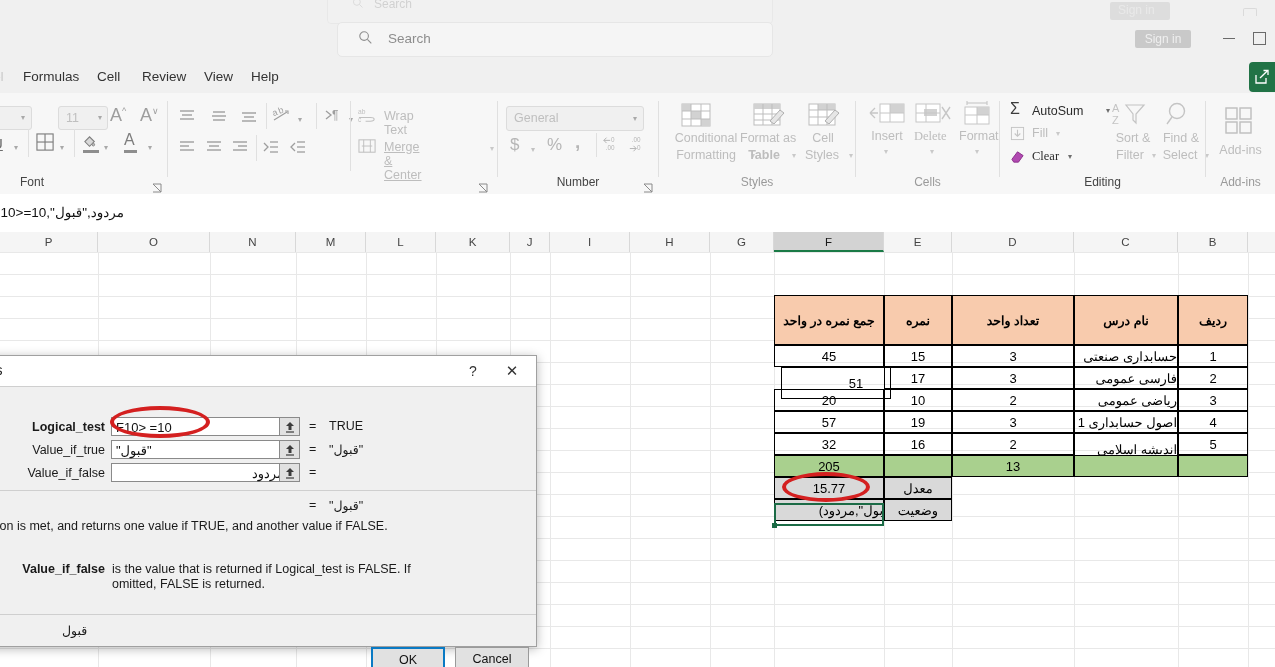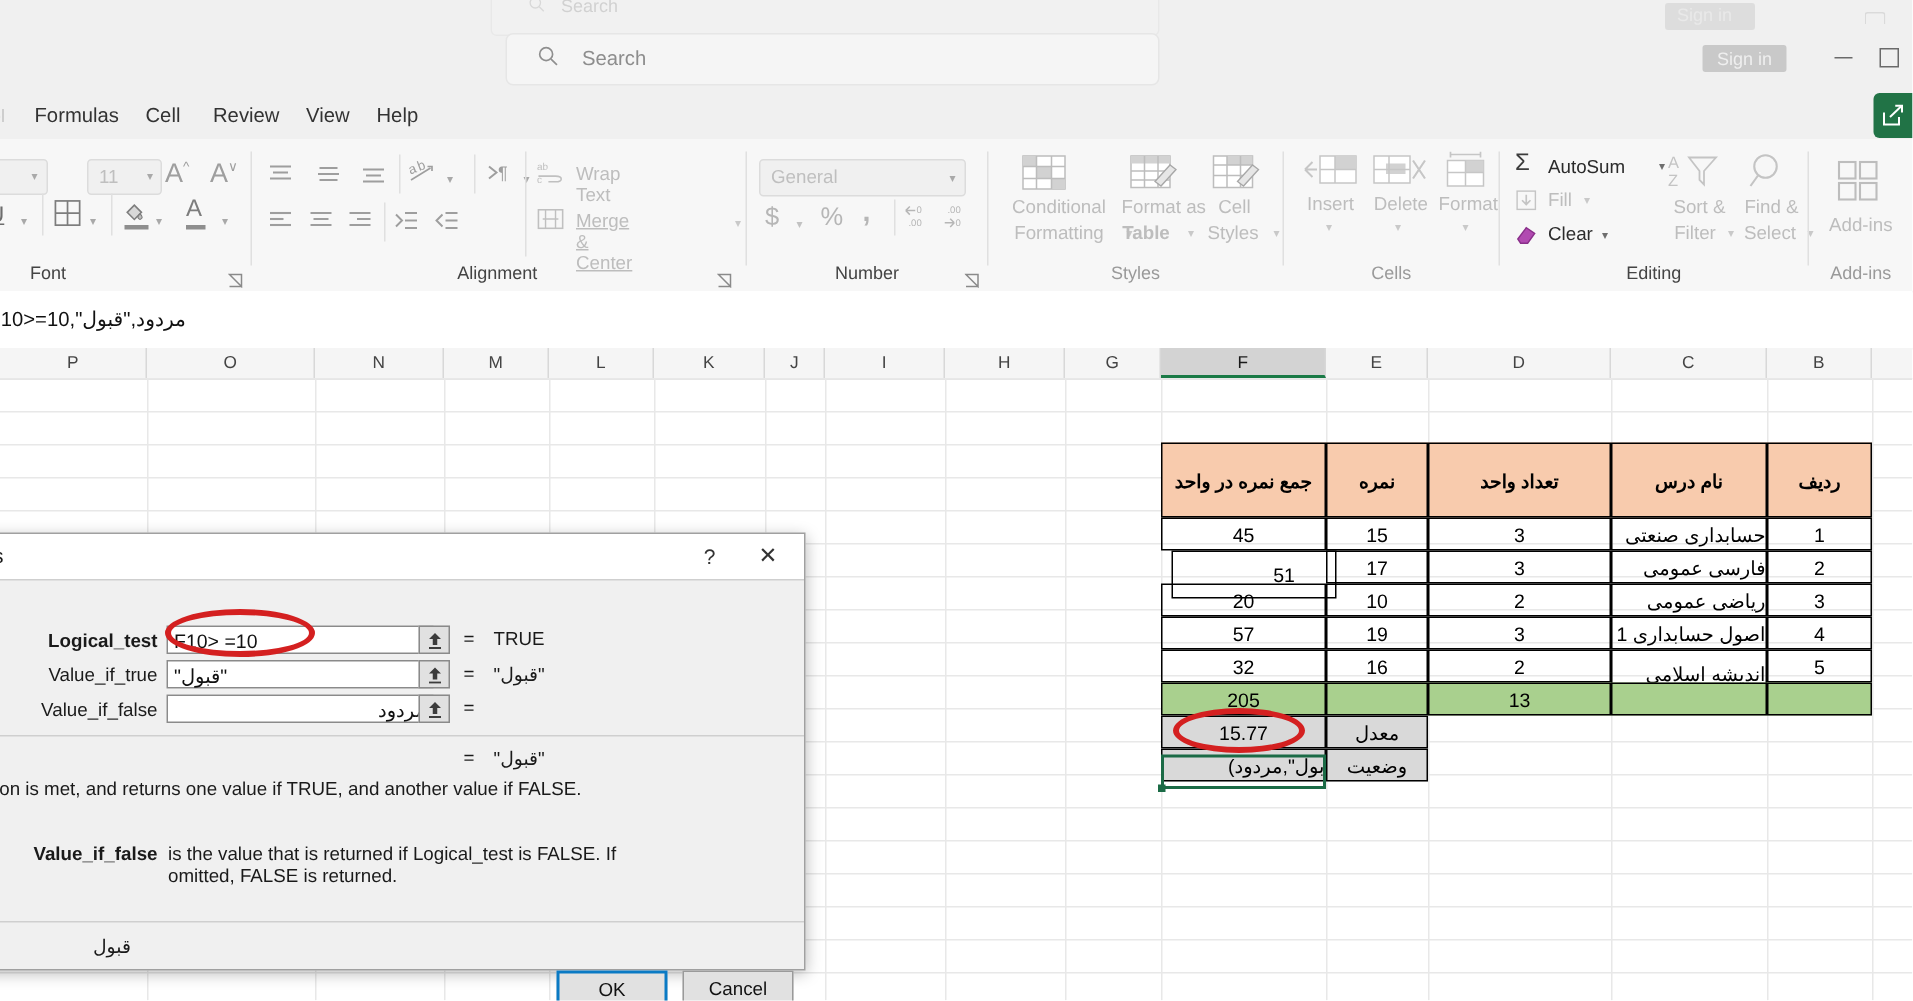--- a/index.html
+++ b/index.html
@@ -320,21 +320,20 @@
       <svg width="19" height="19" viewBox="0 0 20 20" style="position:absolute;left:0;top:-1px">
           <rect x="1" y="3" width="17" height="13" fill="none" stroke="#c0c0c0" stroke-width="1.1"></rect>
           <line x1="6" y1="3" x2="6" y2="16" stroke="#c0c0c0" stroke-width="1"></line>
           <line x1="13" y1="3" x2="13" y2="16" stroke="#c0c0c0" stroke-width="1"></line>
           <path d="M4 9.5 L15 9.5" stroke="#c0c0c0" stroke-width="1"></path>
         </svg>
       <span style="position:absolute;left:26px;top:2px;font-size:12.5px;color:#bdbdbd;text-decoration:underline;">Merge &amp; Center</span>
       <span class="caret" style="position:absolute;left:132px;top:6px;color:#c9c9c9;">▾</span>
     </div>
 
-    <div class="grp-title" style="left:0;width:327px;">Alignment</div>
     <div class="dlg-launch" style="left:310px;">
       <svg width="10" height="10" viewBox="0 0 10 10">
           <path d="M1 1 L9 1 L9 9 Z" fill="none" stroke="#8a8a8a" stroke-width="1"></path>
           <line x1="1" y1="9" x2="9" y2="9" stroke="#8a8a8a" stroke-width="1"></line>
         </svg>
     </div>
   </div>
   <div class="grp-sep" style="left:497px"></div>
 
   <div class="grp" style="left:498px;width:160px">
@@ -390,21 +389,21 @@
     <div class="ctl" style="left:93px;top:8px;">
       <svg width="34" height="28" viewBox="0 0 34 28">
         <rect x="2" y="3" width="26" height="21" fill="#ffffff" stroke="#bdbdbd" stroke-width="1"></rect>
         <rect x="2" y="3" width="26" height="5" fill="#d2d2d2"></rect>
         <line x1="11" y1="3" x2="11" y2="24" stroke="#bdbdbd"></line>
           <line x1="20" y1="3" x2="20" y2="24" stroke="#bdbdbd"></line>
         <line x1="2" y1="13" x2="28" y2="13" stroke="#bdbdbd"></line>
           <line x1="2" y1="19" x2="28" y2="19" stroke="#bdbdbd"></line>
         <path d="M18 20 L28 9 l4 3 l-10 11 Z" fill="#e6e6e6" stroke="#a8a8a8" stroke-width=".9"></path>
       </svg>
-      <span style="position:absolute;left:-12px;top:30px;width:64px;text-align:right;font-size:12.5px;color:#bdbdbd;">Format as</span>
+      <span style="position:absolute;left:-12px;top:30px;width:64px;text-align:left;font-size:12.5px;color:#bdbdbd;">Format as</span>
       <span style="position:absolute;left:-12px;top:47px;width:48px;text-align:center;font-size:12.5px;color:#bdbdbd;font-weight:bold;">Table</span>
       <span class="caret" style="position:absolute;left:40px;top:50px;color:#c9c9c9;">▾</span>
     </div>
     <div class="ctl" style="left:148px;top:8px;">
       <svg width="34" height="28" viewBox="0 0 34 28">
         <rect x="2" y="3" width="26" height="21" fill="#ffffff" stroke="#bdbdbd" stroke-width="1"></rect>
         <rect x="11" y="3" width="17" height="6" fill="#d2d2d2"></rect>
         <line x1="11" y1="3" x2="11" y2="24" stroke="#bdbdbd"></line>
           <line x1="20" y1="3" x2="20" y2="24" stroke="#bdbdbd"></line>
         <line x1="2" y1="9" x2="28" y2="9" stroke="#bdbdbd"></line>
@@ -432,21 +431,21 @@
       <span class="caret" style="position:absolute;left:16px;top:46px;color:#c9c9c9;">▾</span>
     </div>
     <div class="ctl" style="left:58px;top:8px;">
       <svg width="38" height="26" viewBox="0 0 38 26">
         <rect x="2" y="3" width="24" height="18" fill="#ffffff" stroke="#c6c6c6"></rect>
         <rect x="10" y="8" width="13" height="7" fill="#d2d2d2"></rect>
         <line x1="12" y1="3" x2="12" y2="21" stroke="#c6c6c6"></line>
           <line x1="2" y1="12" x2="26" y2="12" stroke="#c6c6c6"></line>
         <path d="M28 6 L36 18 M36 6 L28 18" stroke="#c6c6c6" stroke-width="1.4"></path>
       </svg>
-      <span style="position:absolute;left:0;top:28px;width:38px;text-align:right;font-size:12.5px;color:#bdbdbd;">Delete</span>
+      <span style="position:absolute;left:0;top:28px;width:38px;text-align:left;font-size:12.5px;color:#bdbdbd;font-family:Liberation Serif, serif;">Delete</span>
       <span class="caret" style="position:absolute;left:16px;top:46px;color:#c9c9c9;">▾</span>
     </div>
     <div class="ctl" style="left:105px;top:8px;">
       <svg width="32" height="26" viewBox="0 0 32 26">
         <line x1="6" y1="2" x2="26" y2="2" stroke="#c6c6c6" stroke-width="1.1"></line>
         <line x1="6" y1="0" x2="6" y2="4" stroke="#c6c6c6" stroke-width="1.1"></line>
           <line x1="26" y1="0" x2="26" y2="4" stroke="#c6c6c6" stroke-width="1.1"></line>
         <rect x="4" y="6" width="24" height="17" fill="#ffffff" stroke="#c6c6c6"></rect>
         <rect x="16" y="6" width="12" height="8" fill="#d2d2d2"></rect>
         <line x1="16" y1="6" x2="16" y2="23" stroke="#c6c6c6"></line>
@@ -470,21 +469,21 @@
           <rect x="1.5" y="1.5" width="13" height="13" fill="none" stroke="#c4c4c4"></rect>
           <path d="M8 4 L8 10 M5 8 L8 11 L11 8" fill="none" stroke="#c4c4c4" stroke-width="1.2"></path>
         </svg>
       <span style="position:absolute;left:22px;top:0px;font-size:12.5px;color:#bdbdbd;">Fill</span>
       <span class="caret" style="position:absolute;left:46px;top:3px;color:#c9c9c9;">▾</span>
     </div>
     <div class="ctl on" style="left:10px;top:56px;">
       <svg width="15" height="15" viewBox="0 0 16 16">
           <path d="M2 11 L8 3 L14 7 L9 14 L4 14 Z" fill="#b14ab1" stroke="#8a2f8a" stroke-width="1"></path>
         </svg>
-      <span style="position:absolute;left:22px;top:0px;font-size:12.5px;color:#2b2b2b;">Clear</span>
+      <span style="position:absolute;left:22px;top:0px;font-size:12.5px;color:#2b2b2b;font-family:Liberation Serif, serif;">Clear</span>
       <span class="caret" style="position:absolute;left:58px;top:3px;color:#6e6e6e;">▾</span>
     </div>
     <div class="ctl" style="left:112px;top:8px;">
       <svg width="34" height="26" viewBox="0 0 34 26">
         <text x="0" y="11" font-size="11" fill="#c4c4c4">A</text>
           <text x="0" y="23" font-size="11" fill="#c4c4c4">Z</text>
         <path d="M14 4 L32 4 L24 13 L24 22 L21 19 L21 13 Z" fill="none" stroke="#c4c4c4" stroke-width="1.2"></path>
       </svg>
       <span style="position:absolute;left:-3px;top:30px;width:48px;text-align:center;font-size:12.5px;color:#bdbdbd;">Sort &amp;</span>
       <span style="position:absolute;left:-3px;top:47px;width:42px;text-align:center;font-size:12.5px;color:#bdbdbd;">Filter</span>

